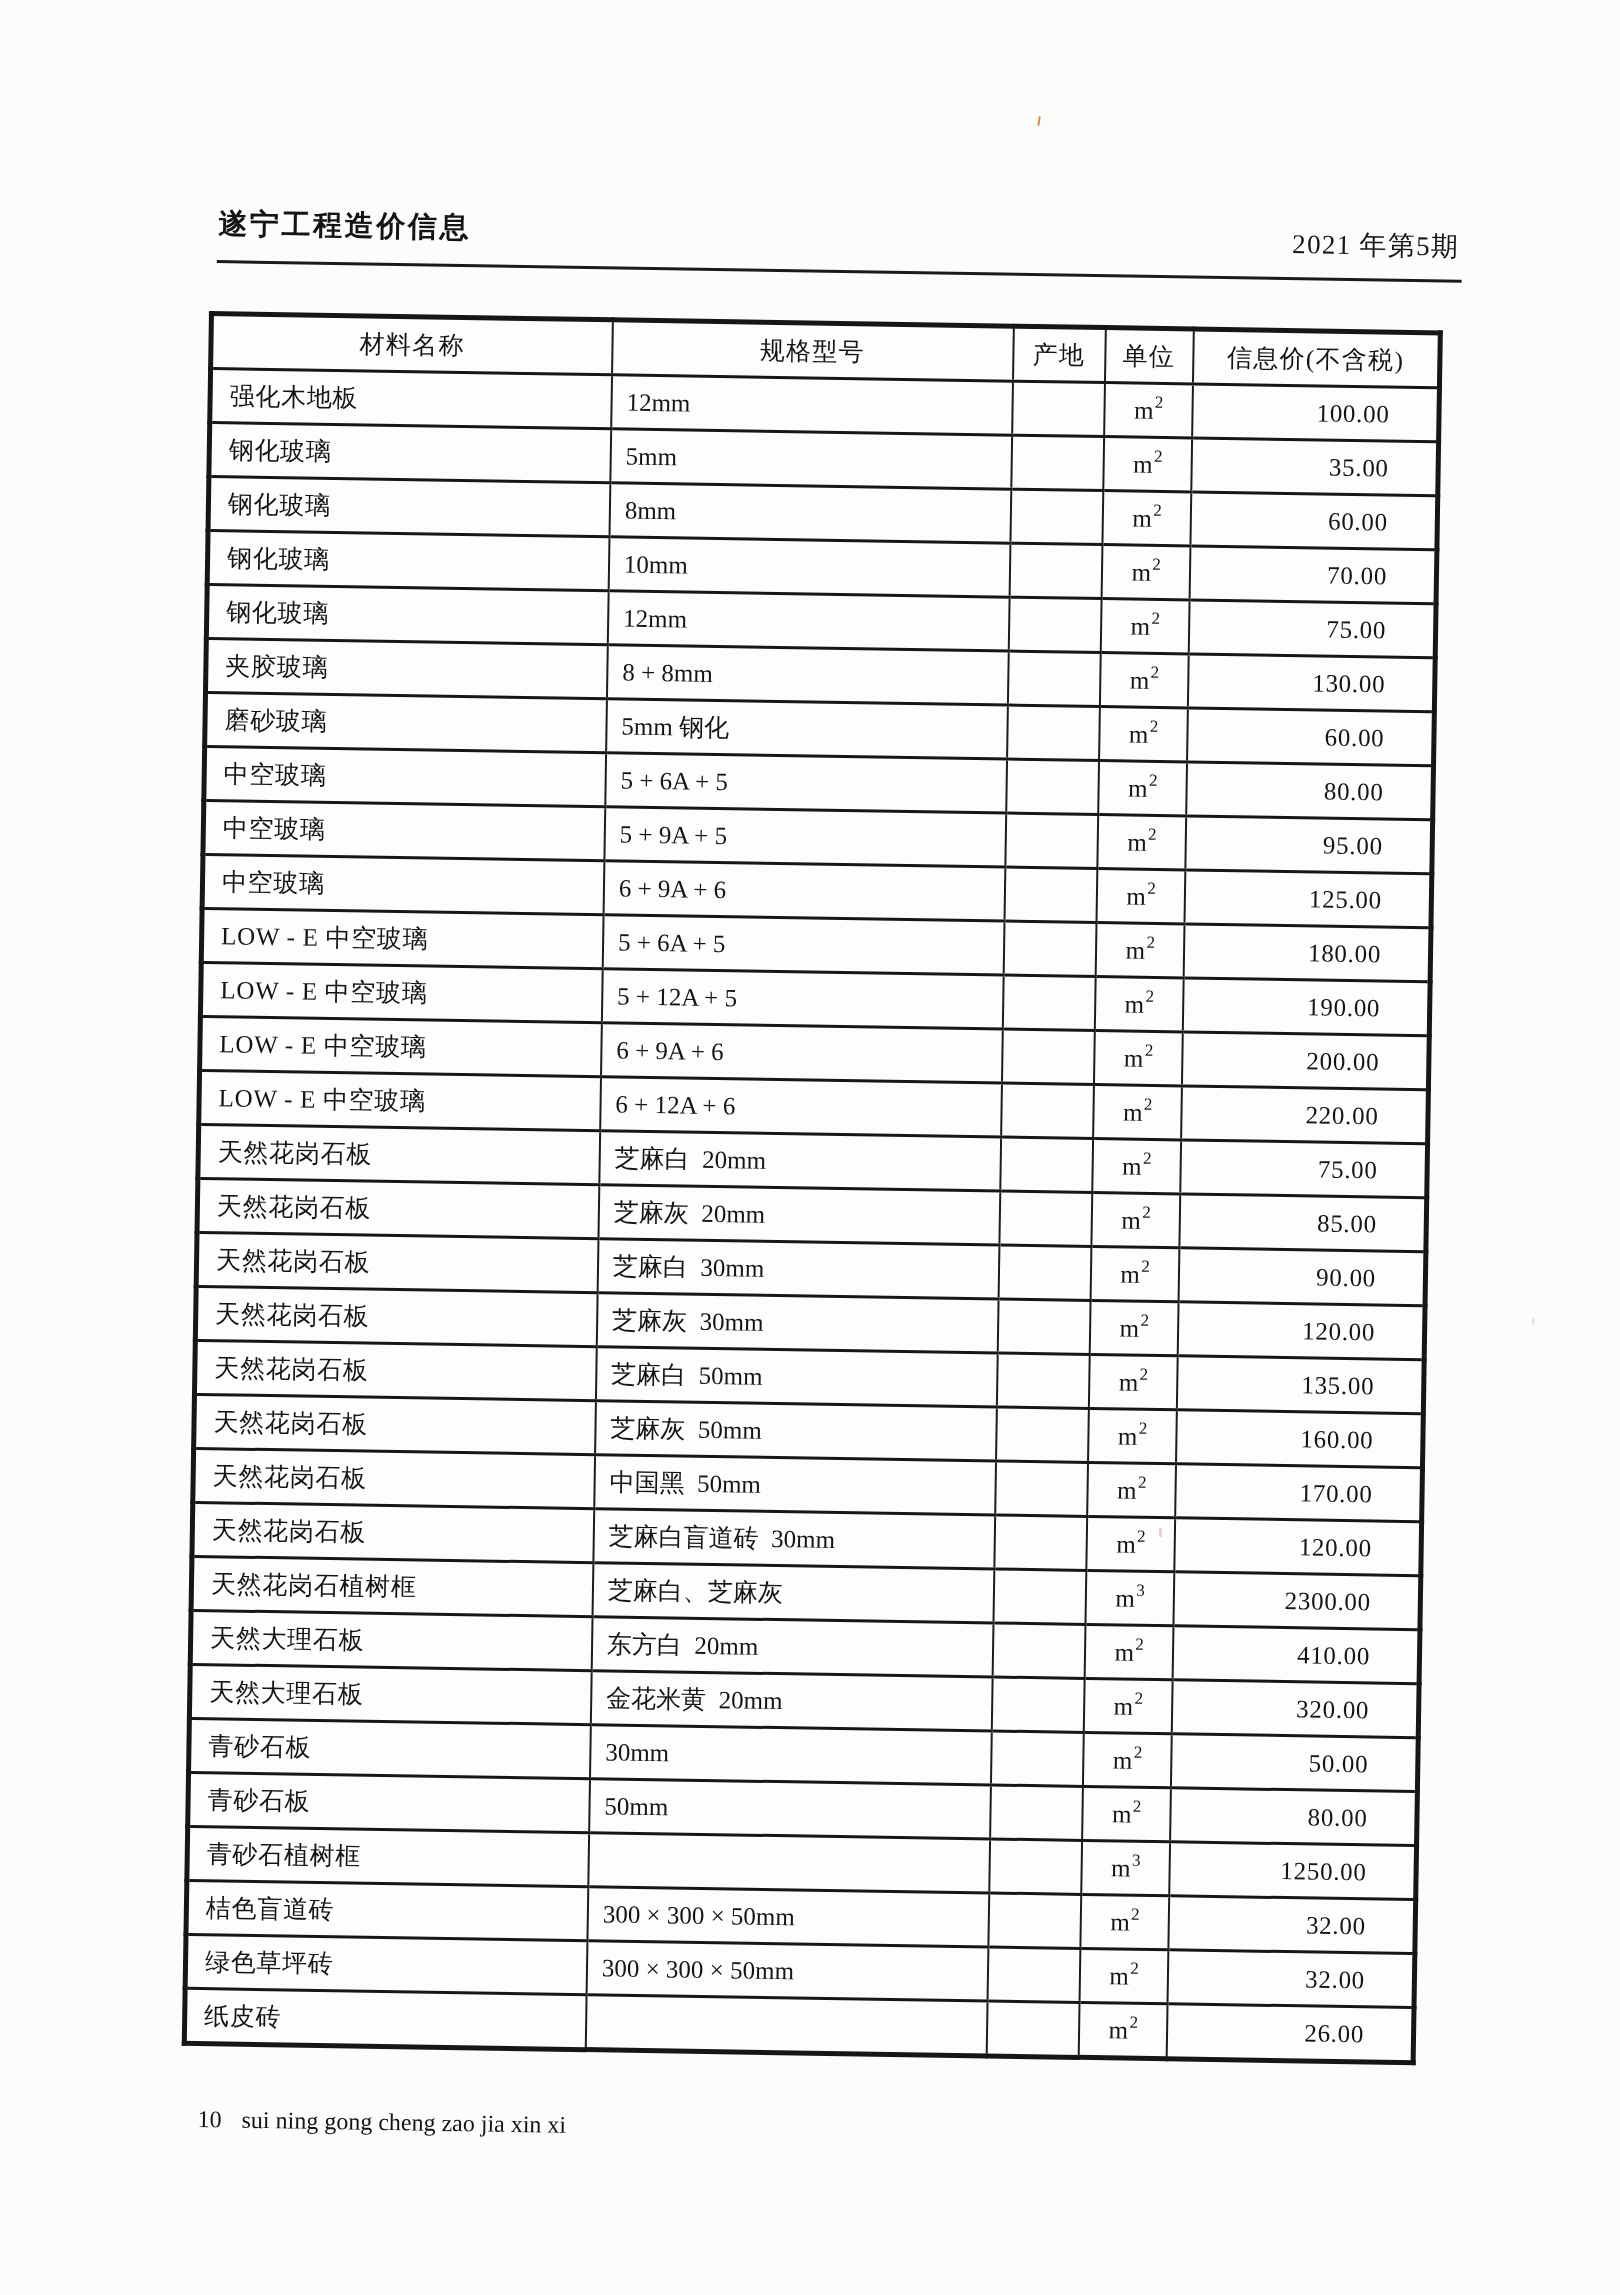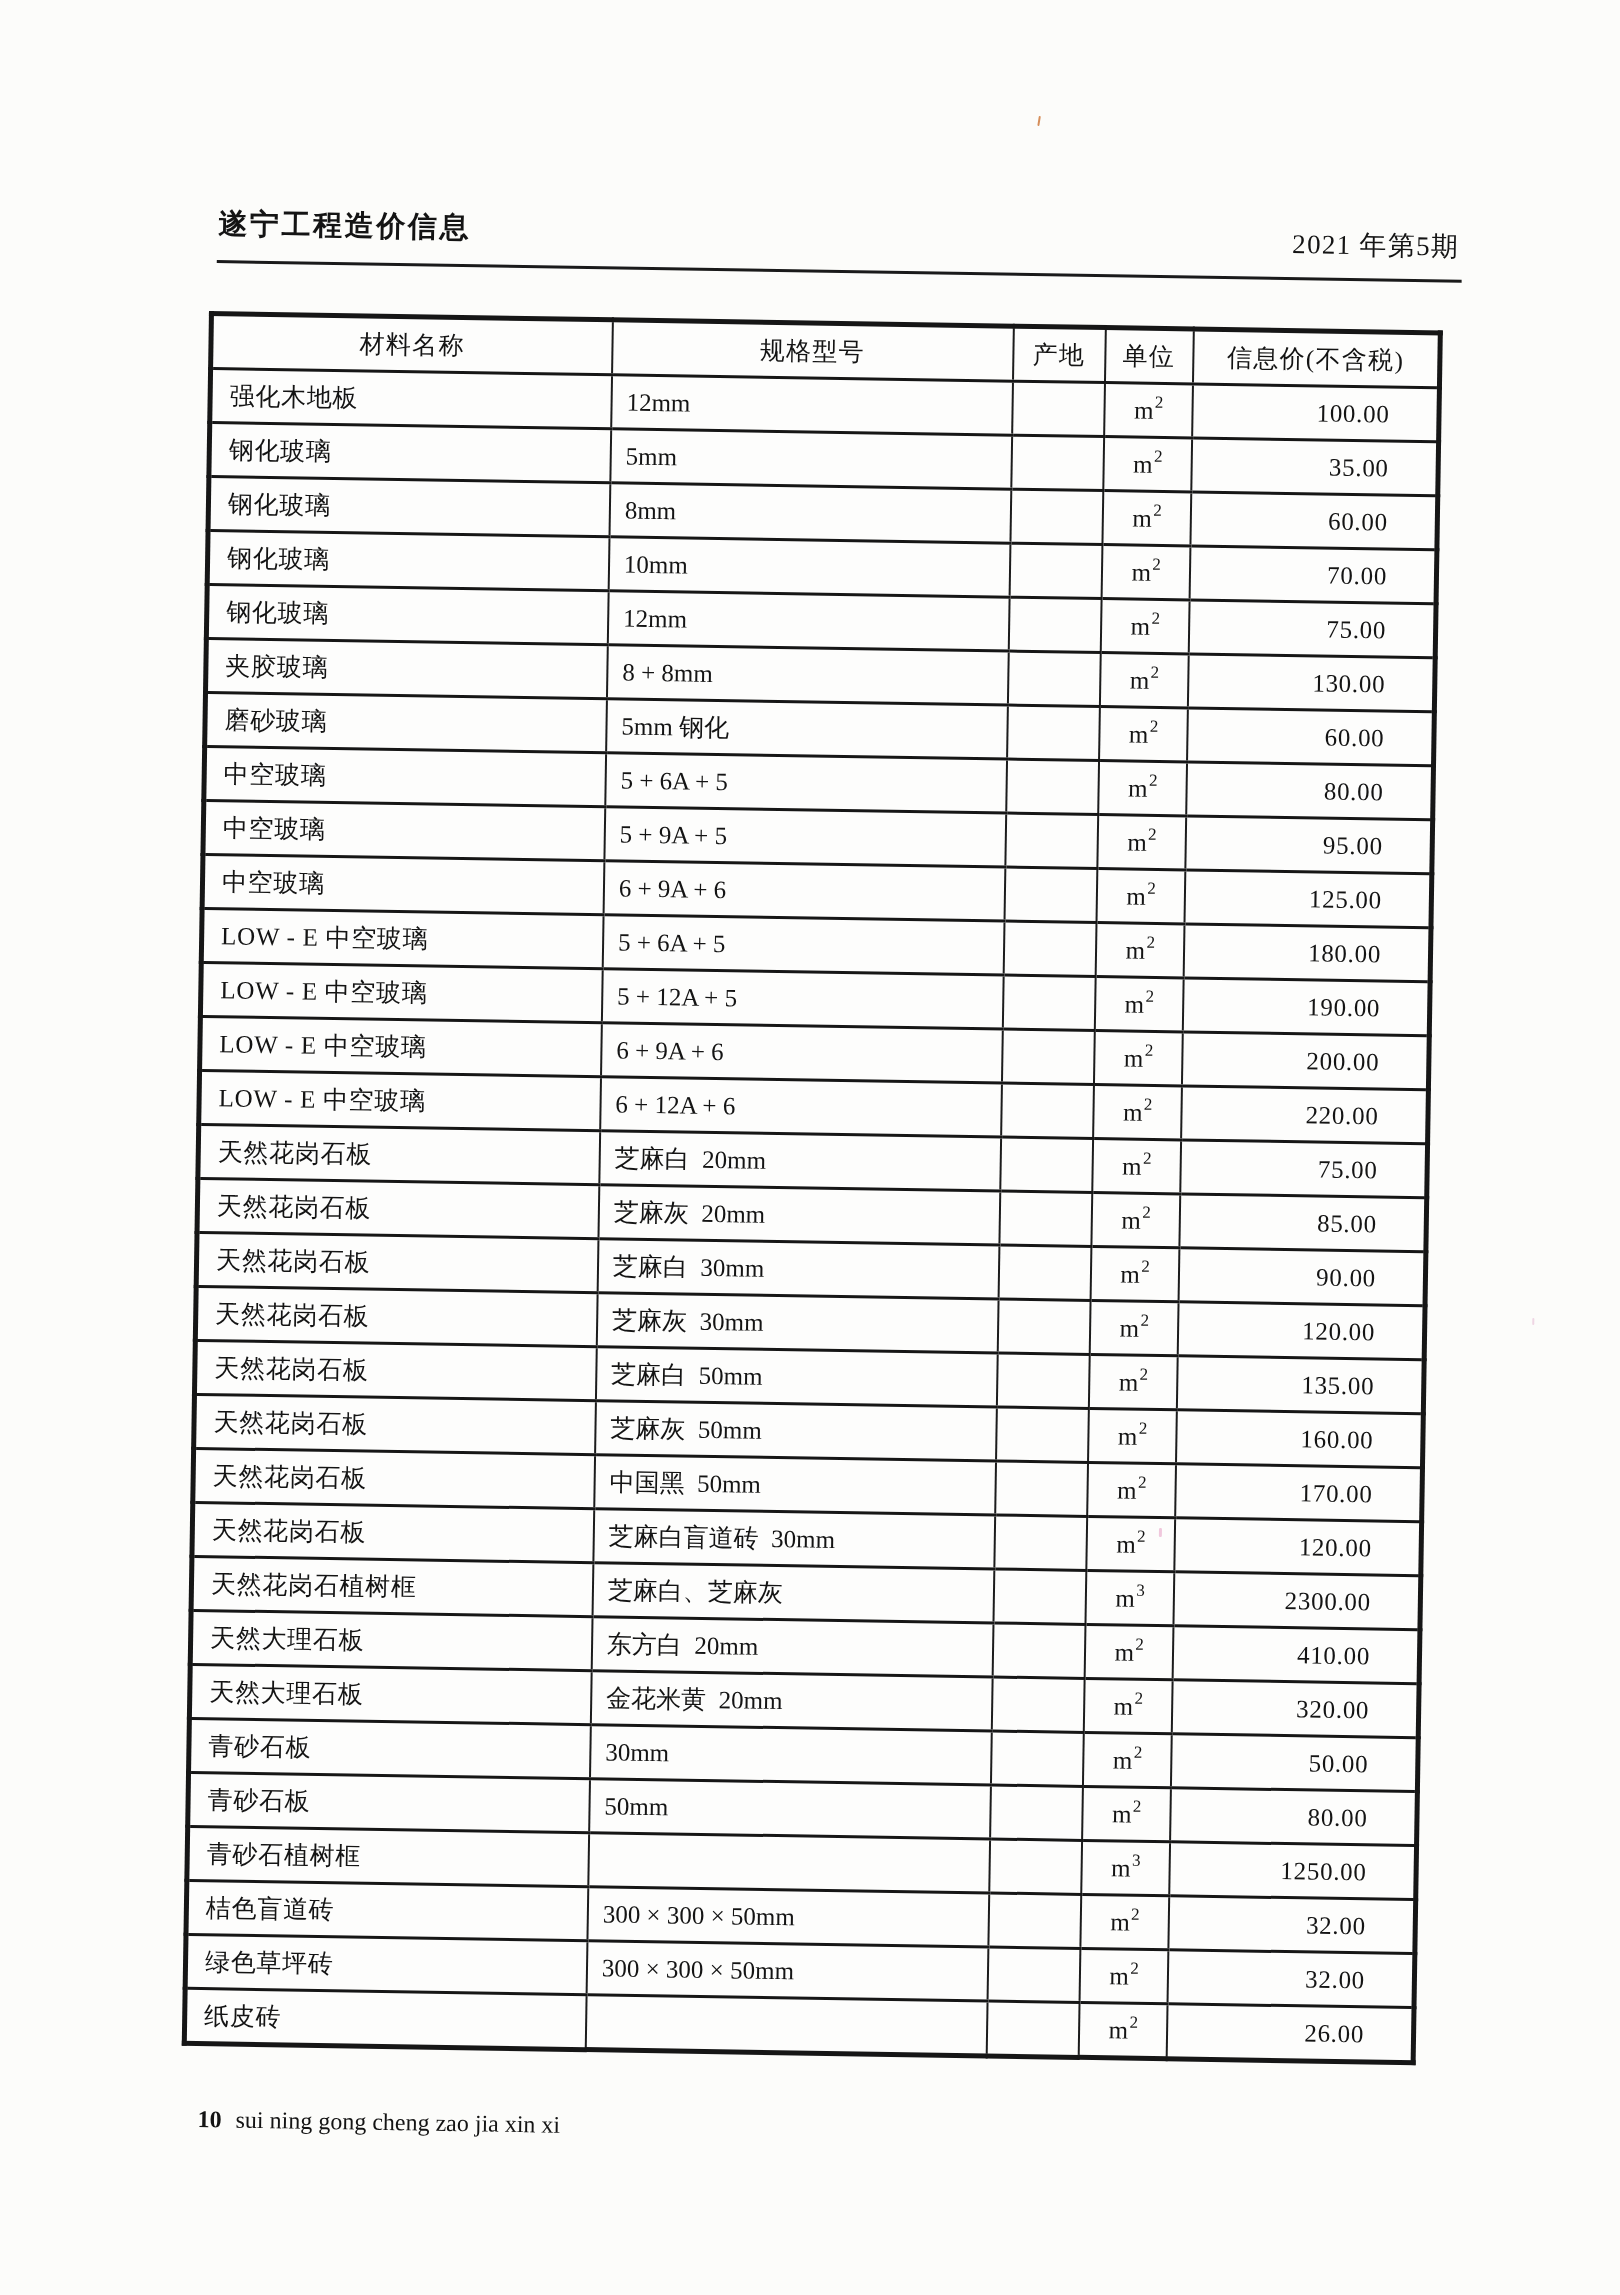--- a/index.html
+++ b/index.html
@@ -79,21 +79,21 @@
   td.c-unit  { text-align: center; }
   td.c-unit sup { font-size: 17px; line-height: 0; position: relative; top: -1.3px; left: 1.3px; }
   td.c-price { text-align: right; padding-right: 47px; letter-spacing: 0.7px; white-space: pre; }
   .doc-footer {
     position: absolute;
     left: 226px;
     top: 2106px;
     font-size: 24px;
     white-space: pre;
   }
-  .doc-footer .pn { margin-right: 14px; font-weight: bold; }
+  .doc-footer .pn { margin-right: 20px; }
   .speck { position: absolute; border-radius: 1.3px; }
   .speck.s1 { left: 1035px; top: 103px;  width: 2px; height: 9.8px; background: #cf7a3d; opacity: .85; transform: rotate(8deg); }
   .speck.s2 { left: 1178px; top: 1513px; width: 2.6px; height: 9.2px; background: #e59cc2; opacity: .55; }
   .speck.s3 { left: 1548px; top: 1297px; width: 2px; height: 6.5px; background: #dfa9c9; opacity: .45; }
 </style>
 </head>
 <body>
 
 <div class="sheet">
 

